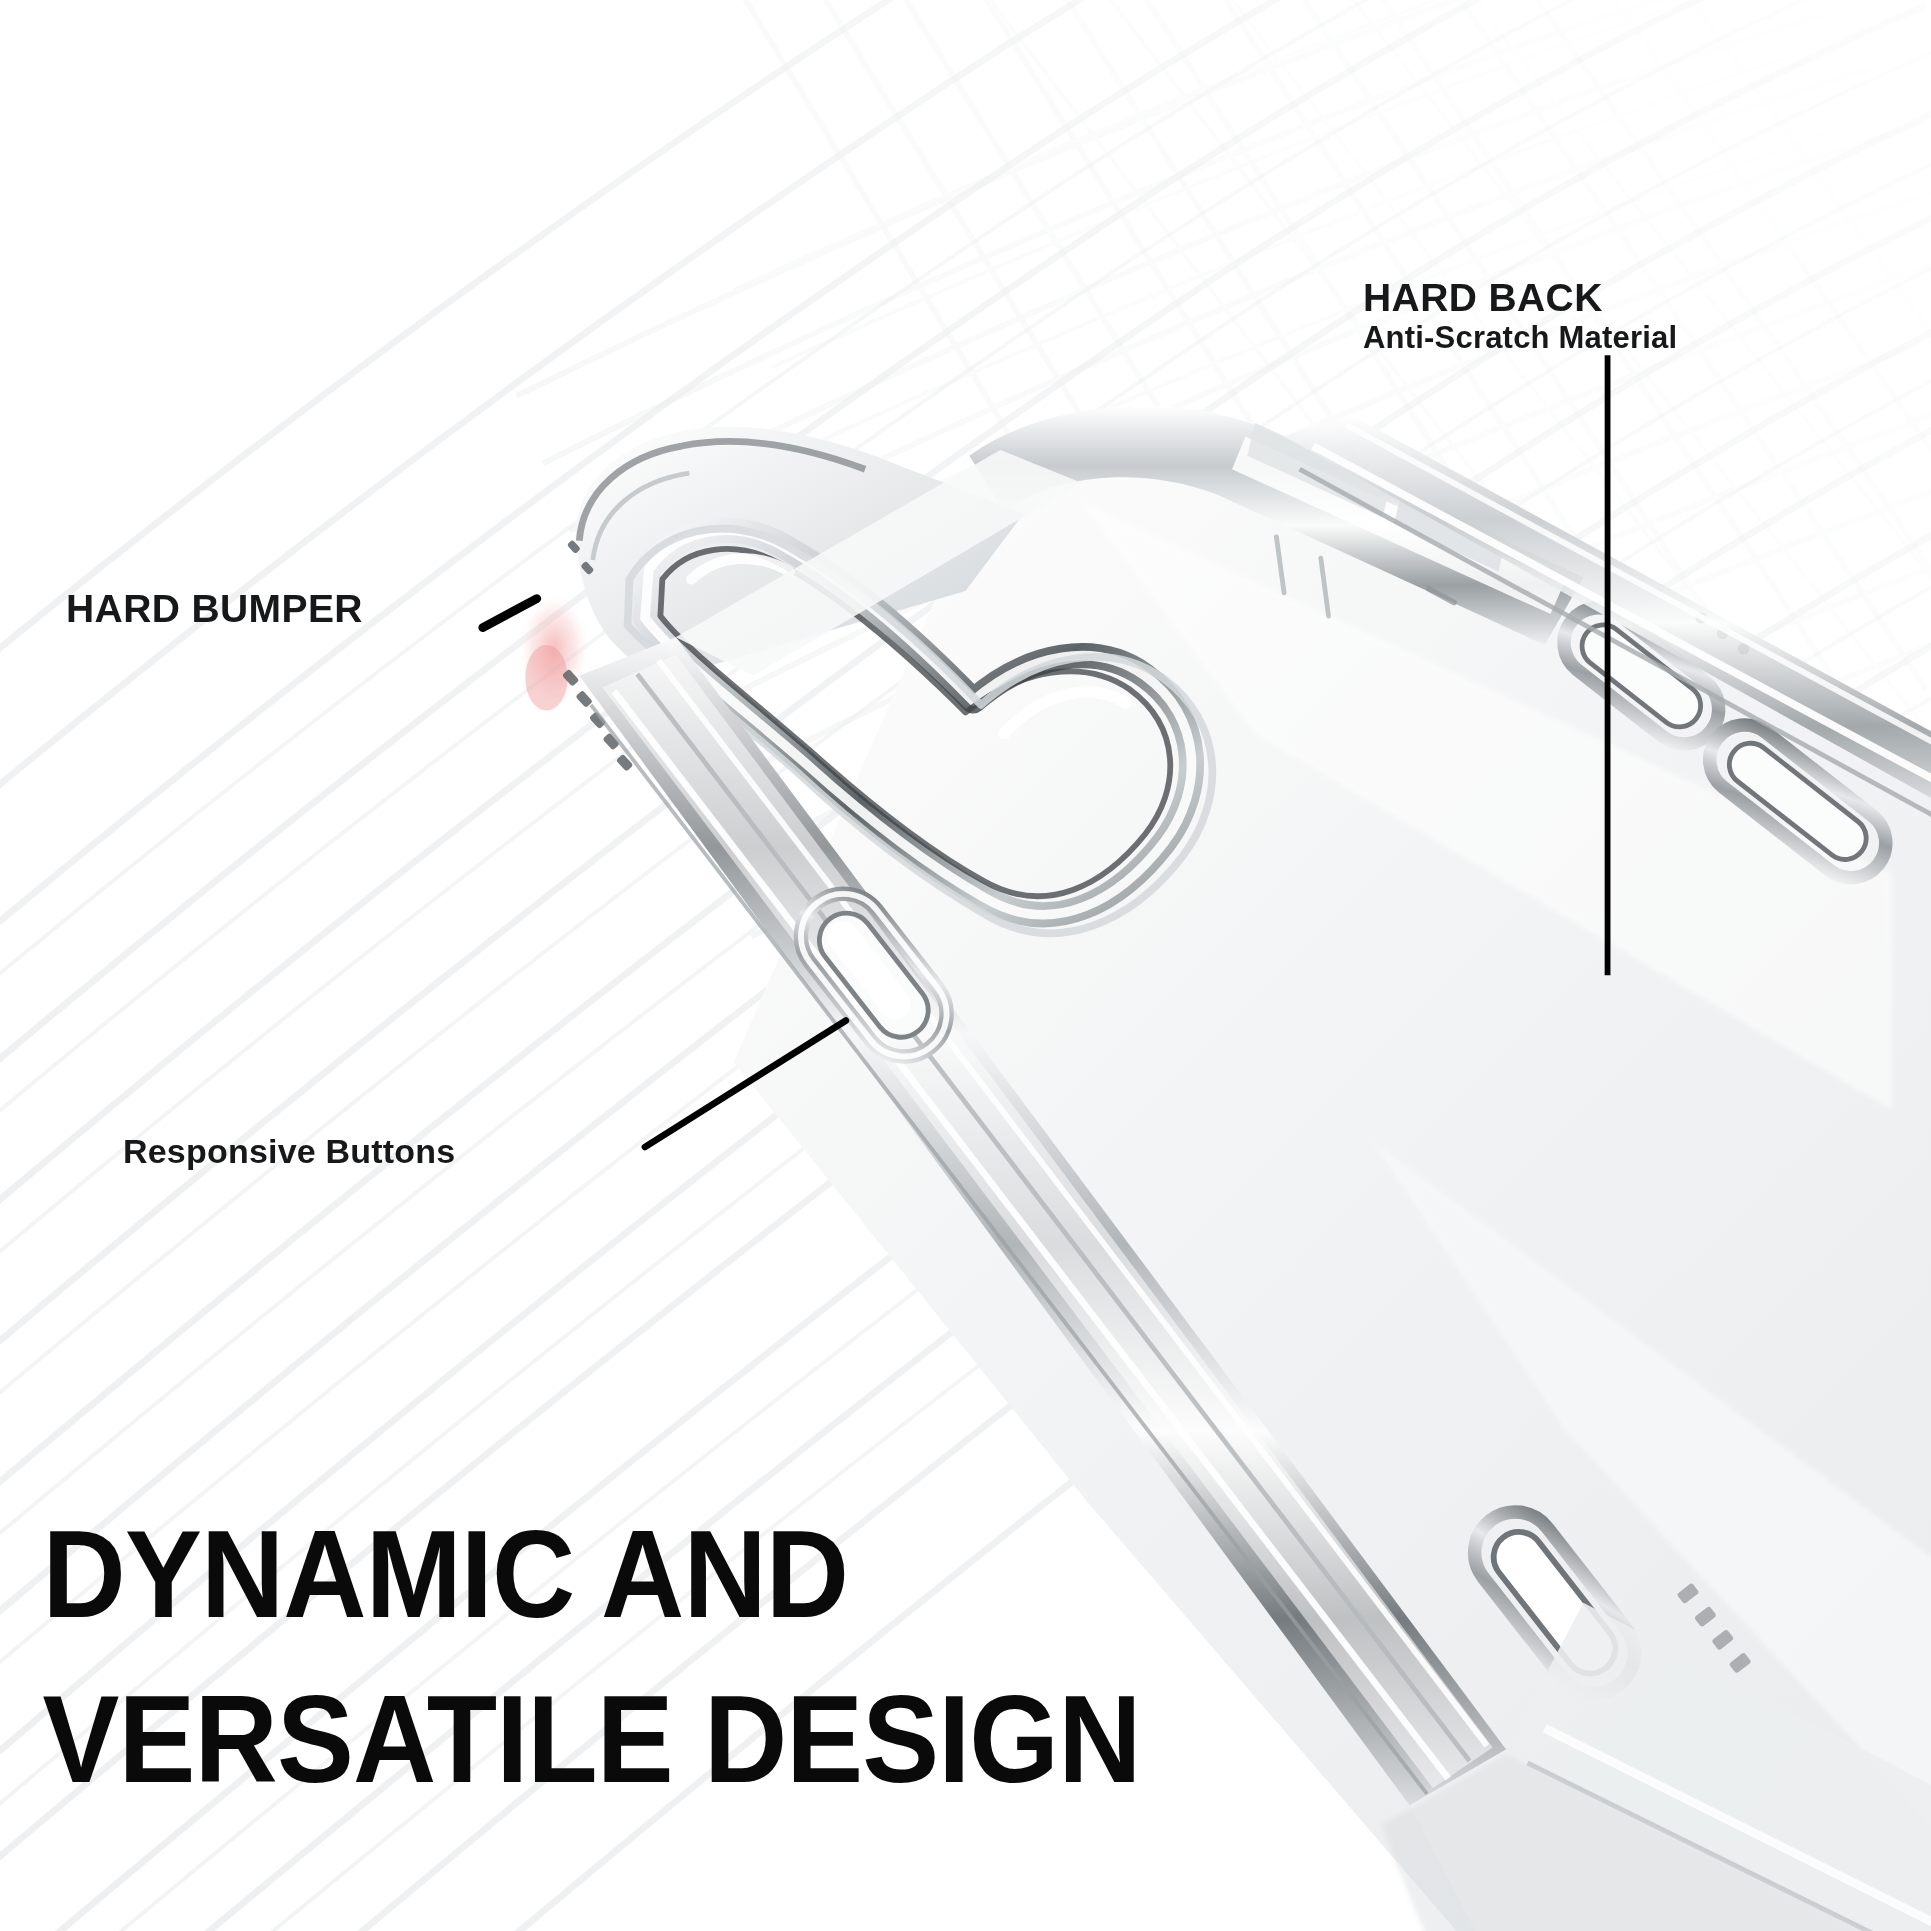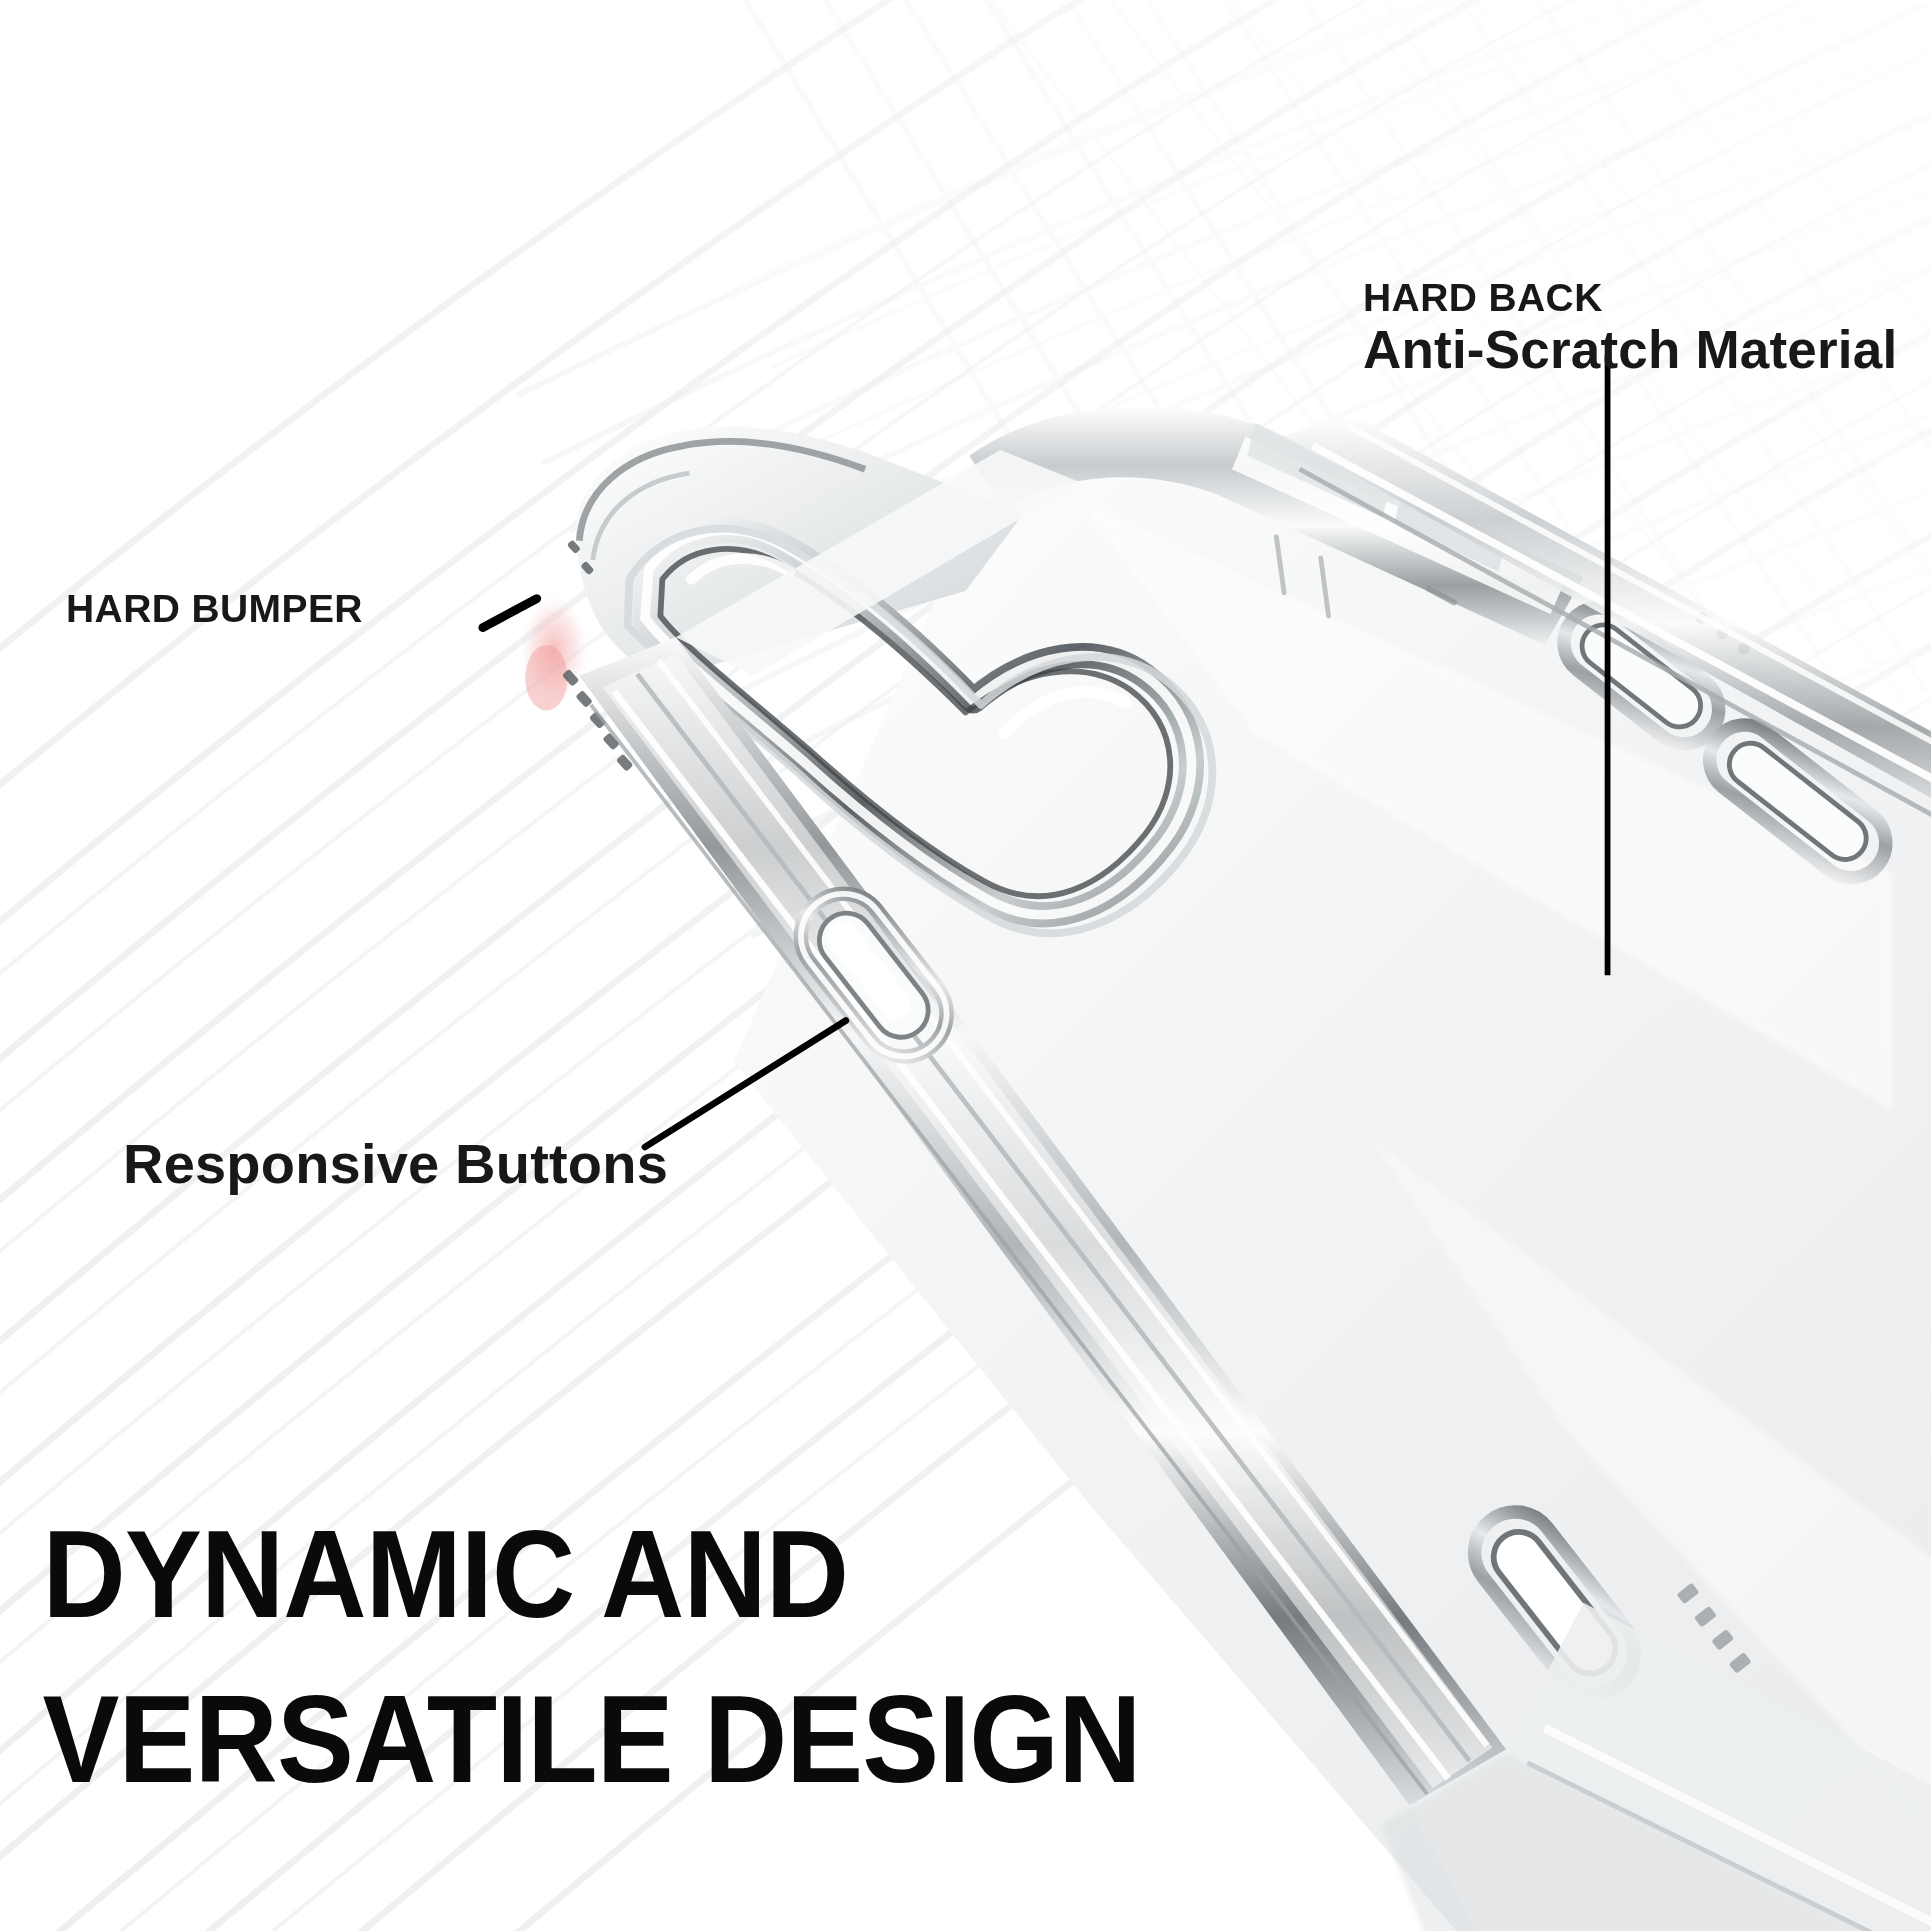--- a/index.html
+++ b/index.html
@@ -61,21 +61,21 @@
   }
   .callout .ttl {
     display: block;
     font-weight: 700;
     font-size: 39px;
     letter-spacing: 0.4px;
   }
   .callout .sub {
     display: block;
     font-weight: 700;
-    font-size: 53px;
+    font-size: 31px;
     letter-spacing: 0.4px;
   }
 
   
   #callout-hard-back {
     left: 1363px;
     top: 276px;
   }
   #callout-hard-back .sub { letter-spacing: 0.2px; }
 
@@ -88,21 +88,21 @@
     letter-spacing: 2.5px;
     margin-top: 8.7px;
   }
 
   
   #callout-responsive-buttons {
     left: 123px;
     top: 1132px;
   }
   #callout-responsive-buttons .ttl {
-    font-size: 56px;
+    font-size: 34px;
     letter-spacing: 0.2px;
   }
 
   
   #headline {
     position: absolute;
     left: 0;
     top: 1492px;
     width: 1217px;
     z-index: 4;

